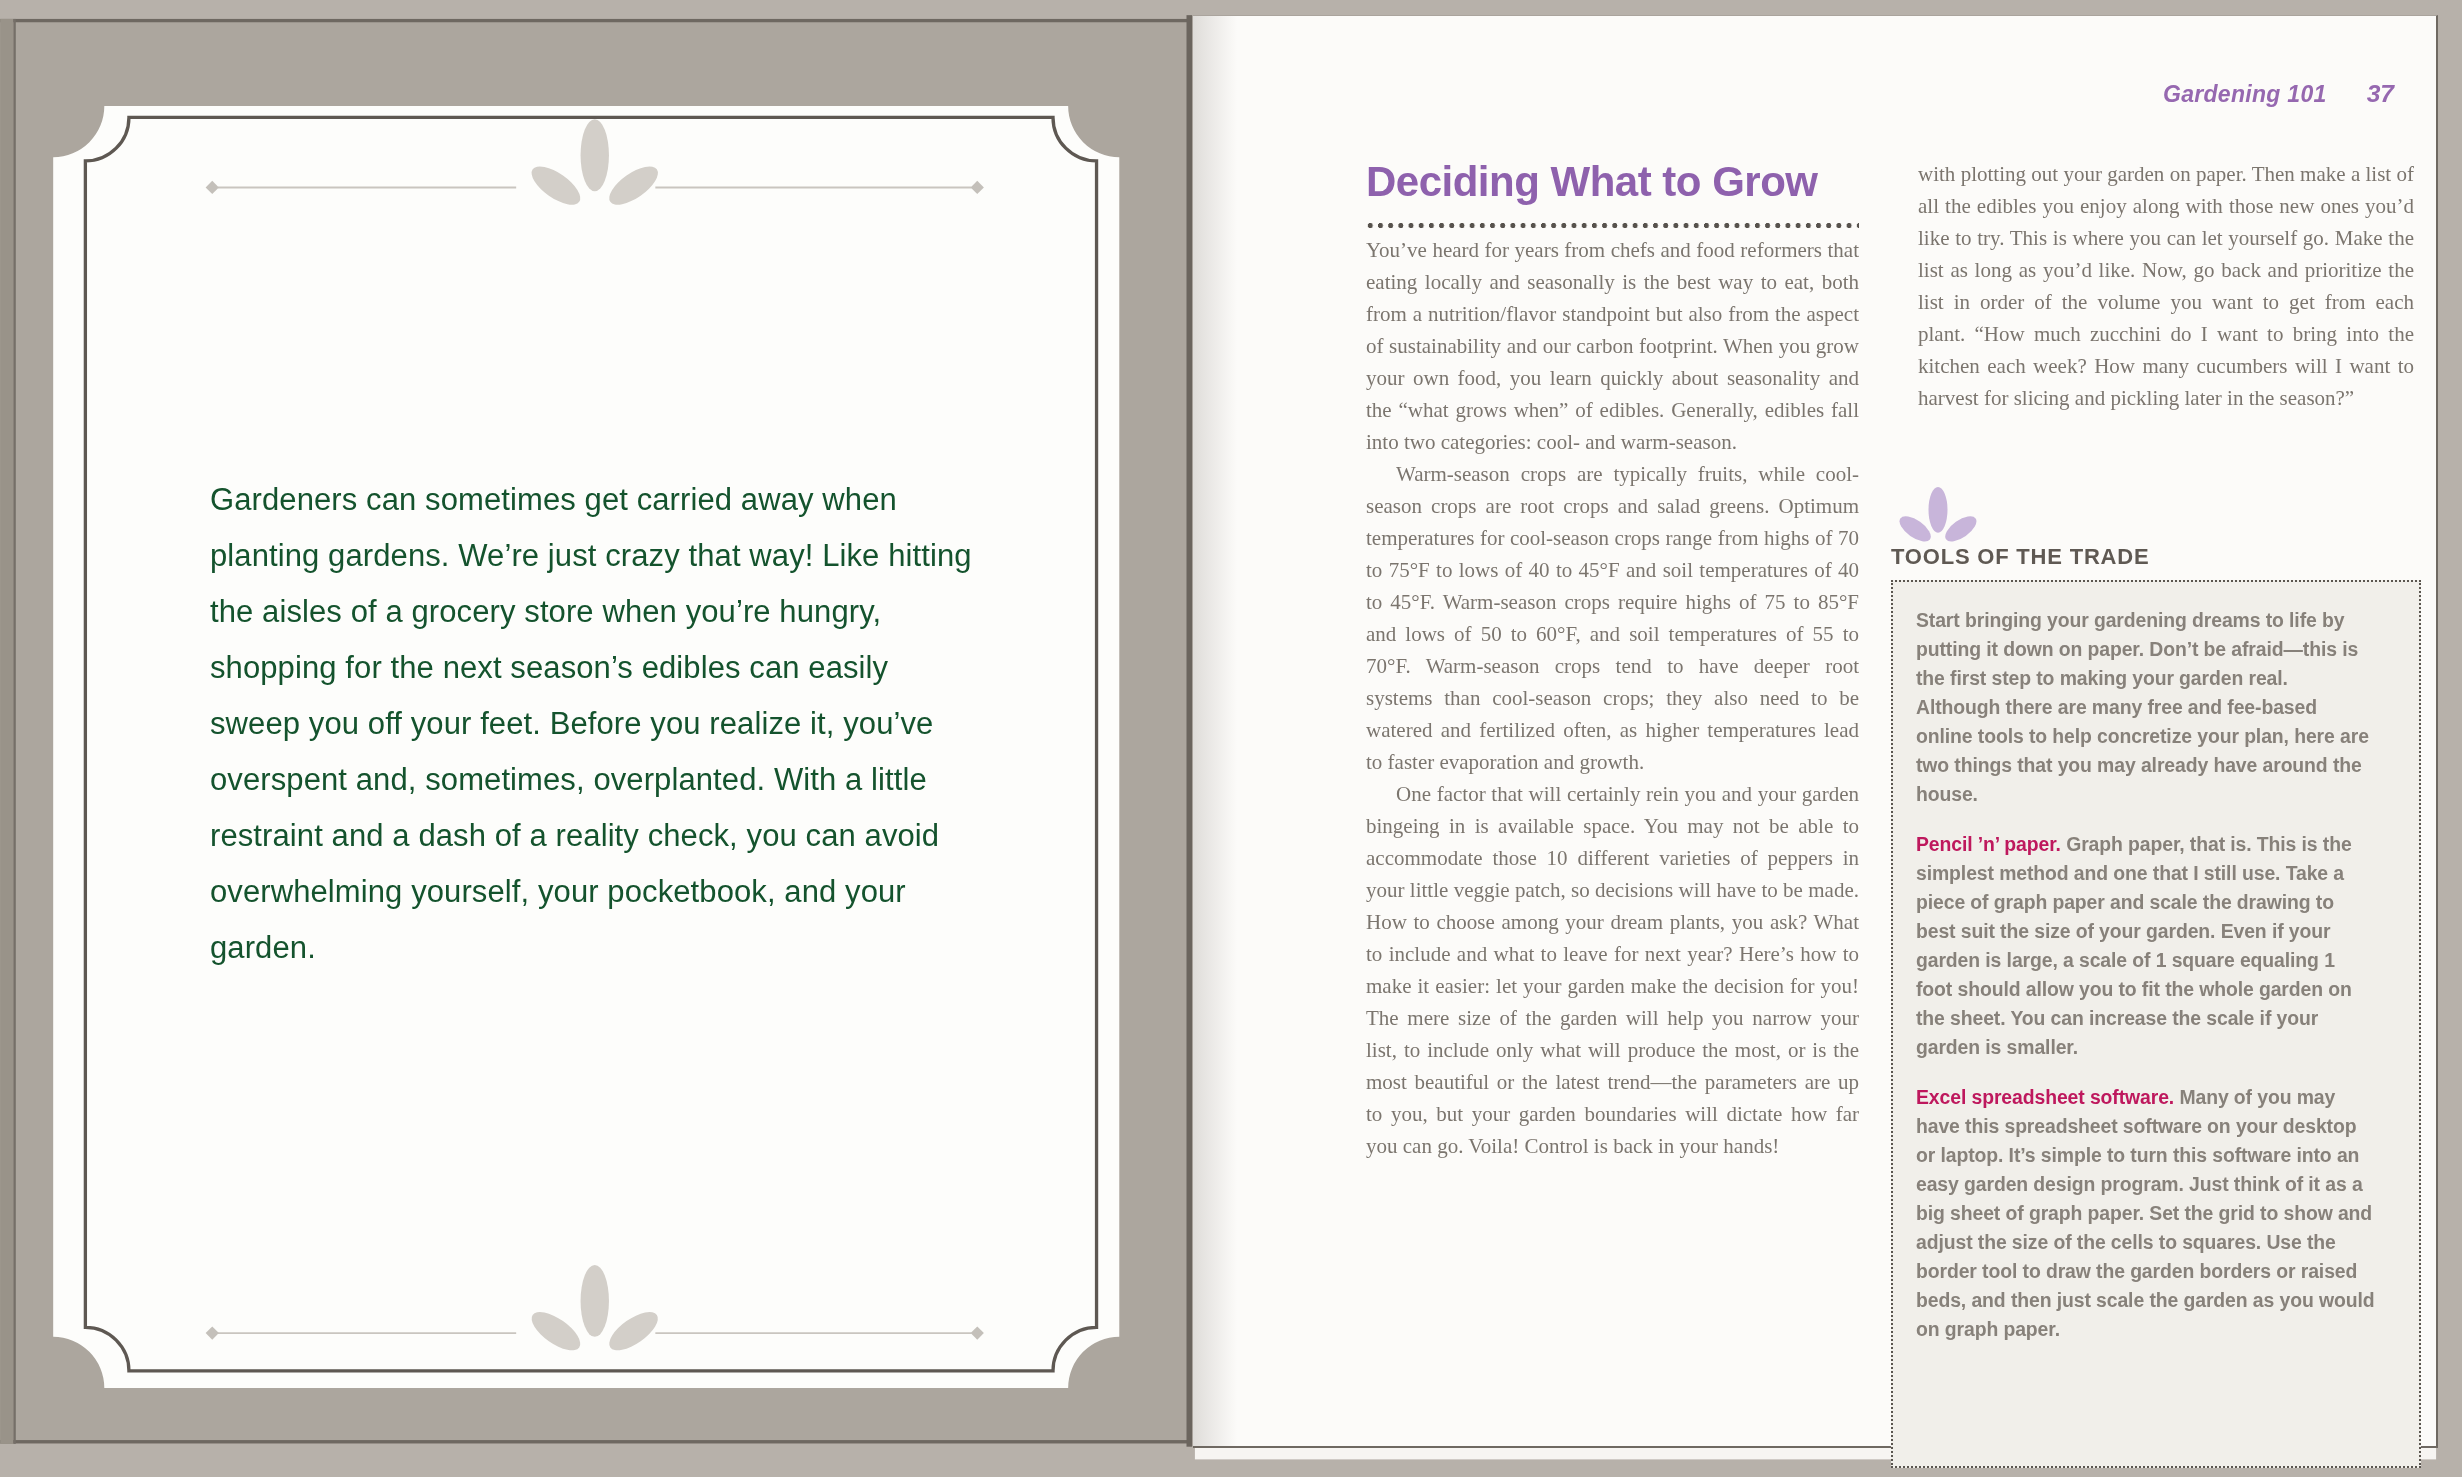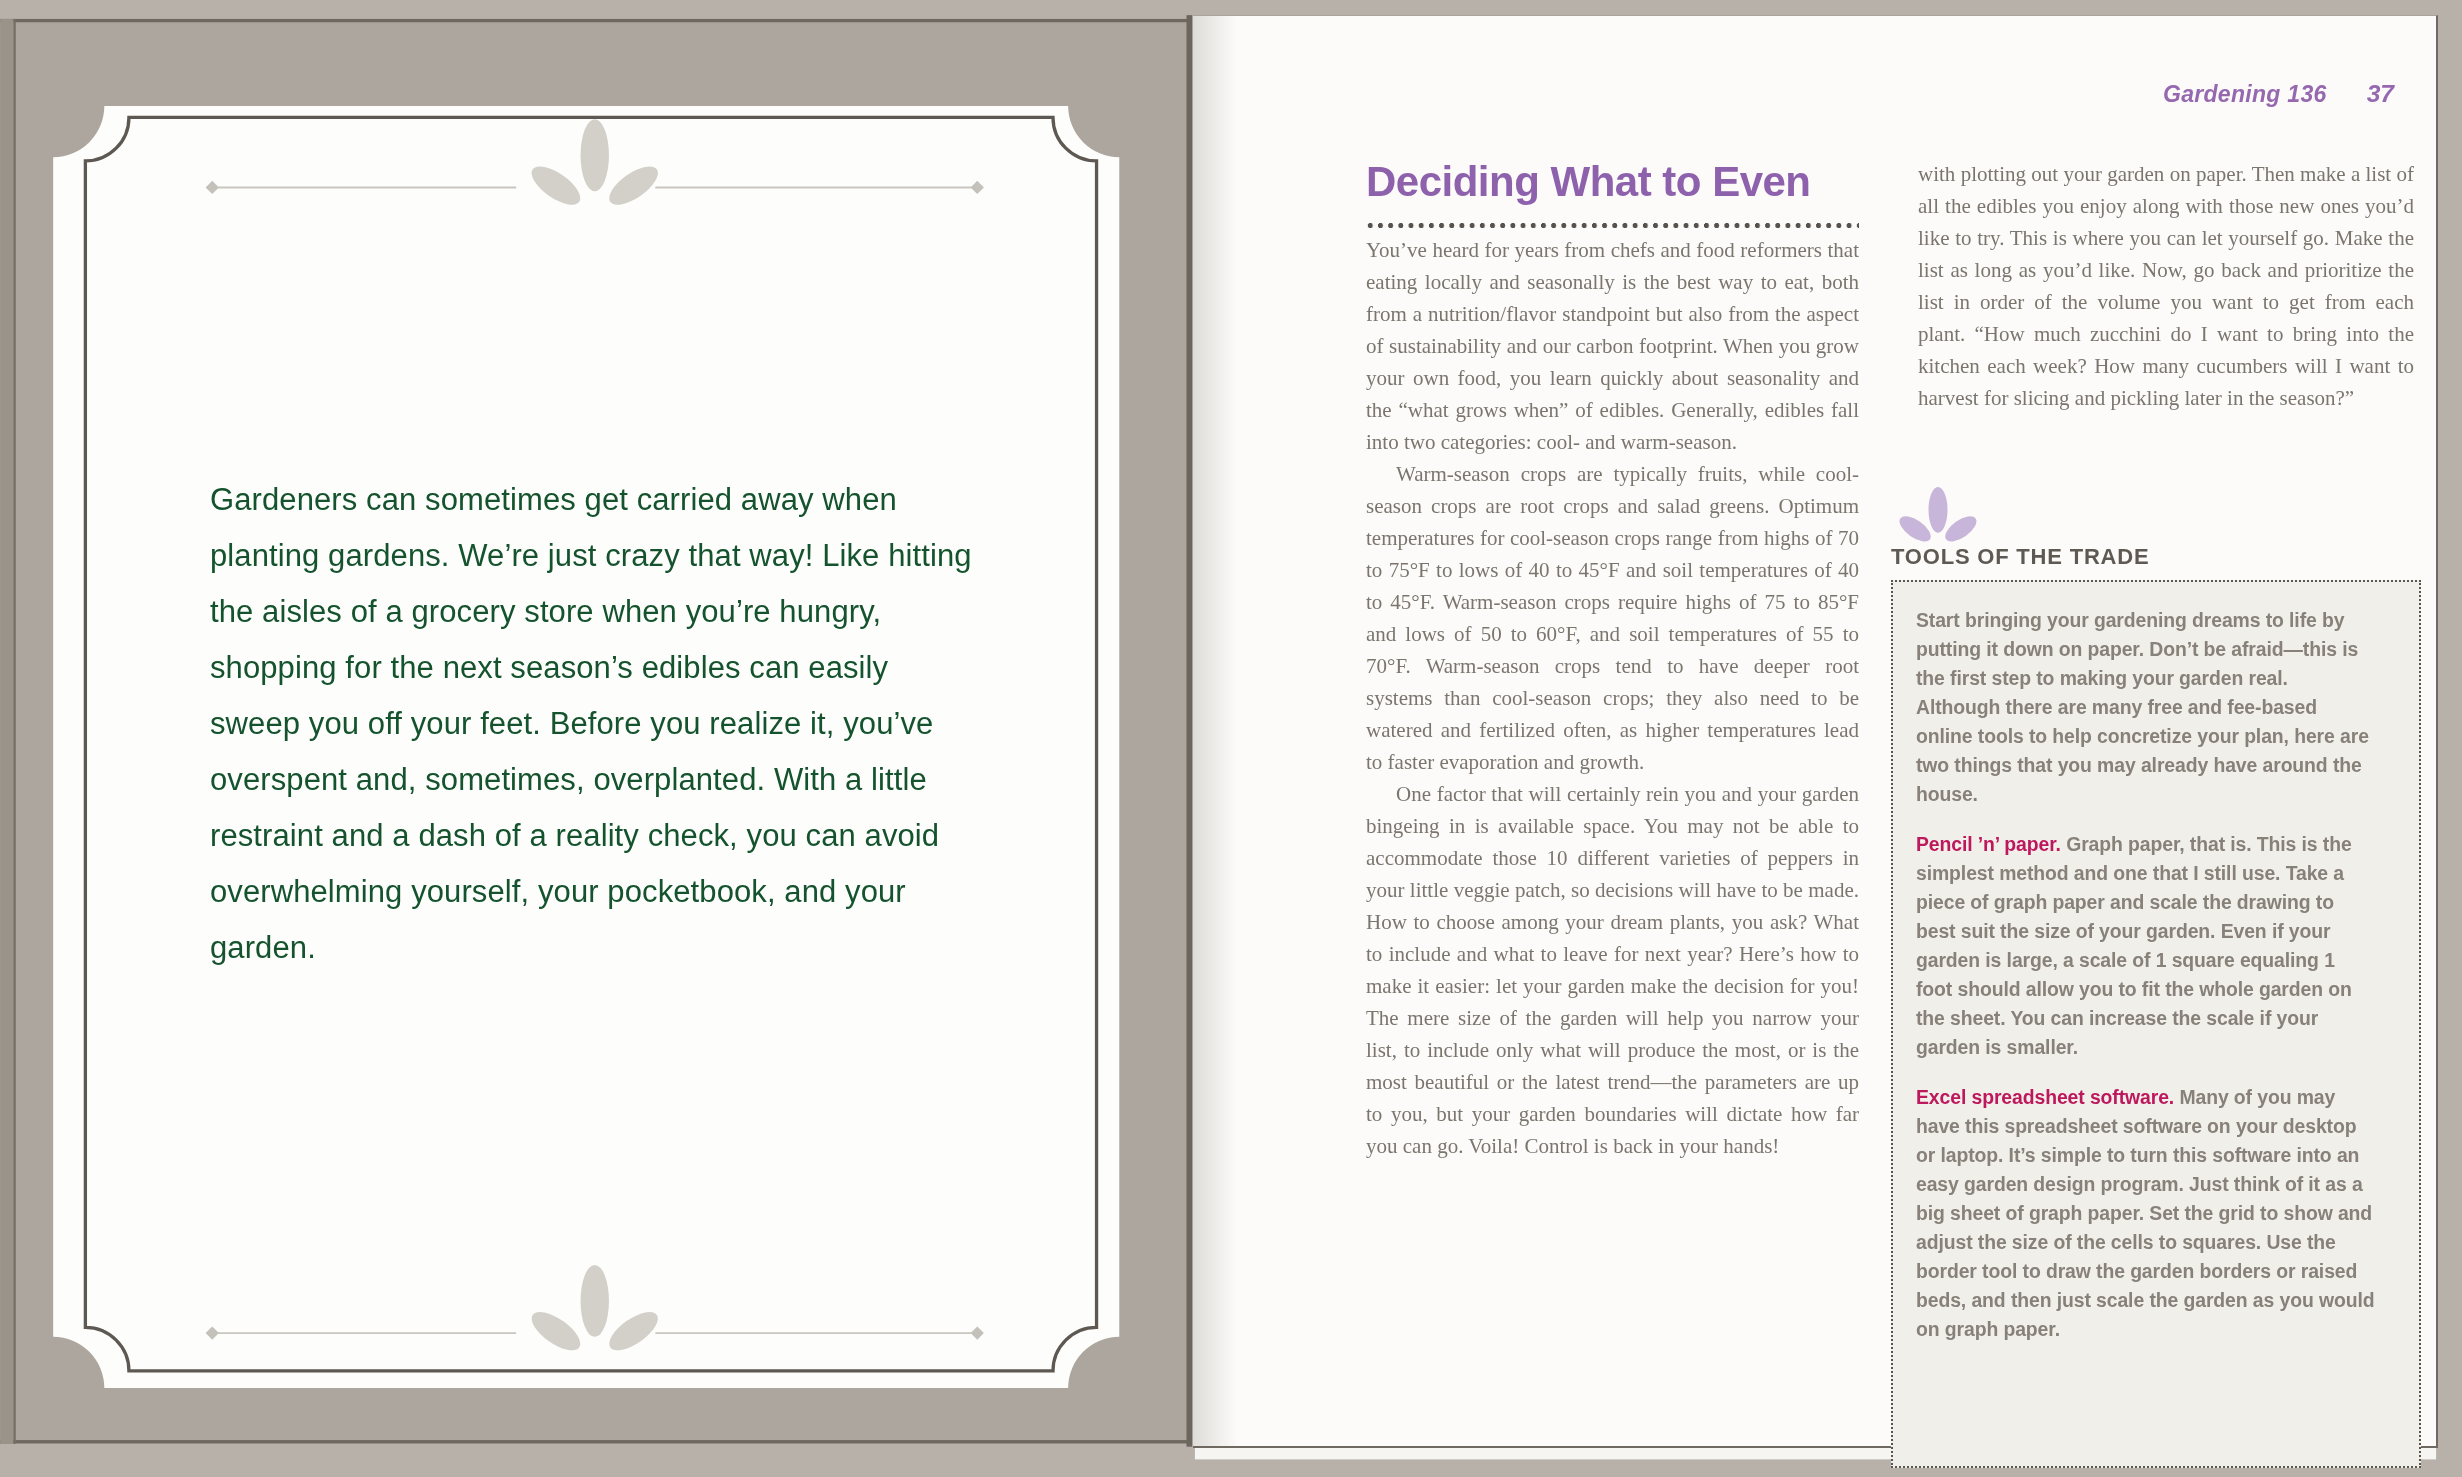--- a/index.html
+++ b/index.html
@@ -86,25 +86,25 @@
 
     <rect x="1253" y="16" width="6" height="1512" fill="#6b655e"></rect>
   </svg>
 
   <div class="quote">Gardeners can sometimes get carried away when planting gardens. We’re just crazy that way! Like hitting the aisles of a grocery store when you’re hungry, shopping for the next season’s edibles can easily sweep you off your feet. Before you realize it, you’ve overspent and, sometimes, overplanted. With a little restraint and a dash of a reality check, you can avoid overwhelming yourself, your pocketbook, and your garden.</div>
 
   <div class="page-right">
     <div class="spine-shade"></div>
 
     <div class="running-head">
-      <span class="sec">Gardening 136</span>
+      <span class="sec">Gardening 101</span>
       <span class="num">37</span>
     </div>
 
-    <h1 class="title">Deciding What to Even</h1>
+    <h1 class="title">Deciding What to Grow</h1>
     <div class="dotted-rule"></div>
 
     <div class="col col1">
       <p>You’ve heard for years from chefs and food reformers that eating locally and seasonally is the best way to eat, both from a nutrition/flavor standpoint but also from the aspect of sustainability and our carbon footprint. When you grow your own food, you learn quickly about seasonality and the “what grows when” of edibles. Generally, edibles fall into two categories: cool- and warm-season.</p>
       <p class="indent">Warm-season crops are typically fruits, while cool-season crops are root crops and salad greens. Optimum temperatures for cool-season crops range from highs of 70 to 75°F to lows of 40 to 45°F and soil temperatures of 40 to 45°F. Warm-season crops require highs of 75 to 85°F and lows of 50 to 60°F, and soil temperatures of 55 to 70°F. Warm-season crops tend to have deeper root systems than cool-season crops; they also need to be watered and fertilized often, as higher temperatures lead to faster evaporation and growth.</p>
       <p class="indent">One factor that will certainly rein you and your garden bingeing in is available space. You may not be able to accommodate those 10 different varieties of peppers in your little veggie patch, so decisions will have to be made. How to choose among your dream plants, you ask? What to include and what to leave for next year? Here’s how to make it easier: let your garden make the decision for you! The mere size of the garden will help you narrow your list, to include only what will produce the most, or is the most beautiful or the latest trend—the parameters are up to you, but your garden boundaries will dictate how far you can go. Voila! Control is back in your hands!</p>
     </div>
 
     <div class="col col2">
       <p>with plotting out your garden on paper. Then make a list of all the edibles you enjoy along with those new ones you’d like to try. This is where you can let yourself go. Make the list as long as you’d like. Now, go back and prioritize the list in order of the volume you want to get from each plant. “How much zucchini do I want to bring into the kitchen each week? How many cucumbers will I want to harvest for slicing and pickling later in the season?”</p>

